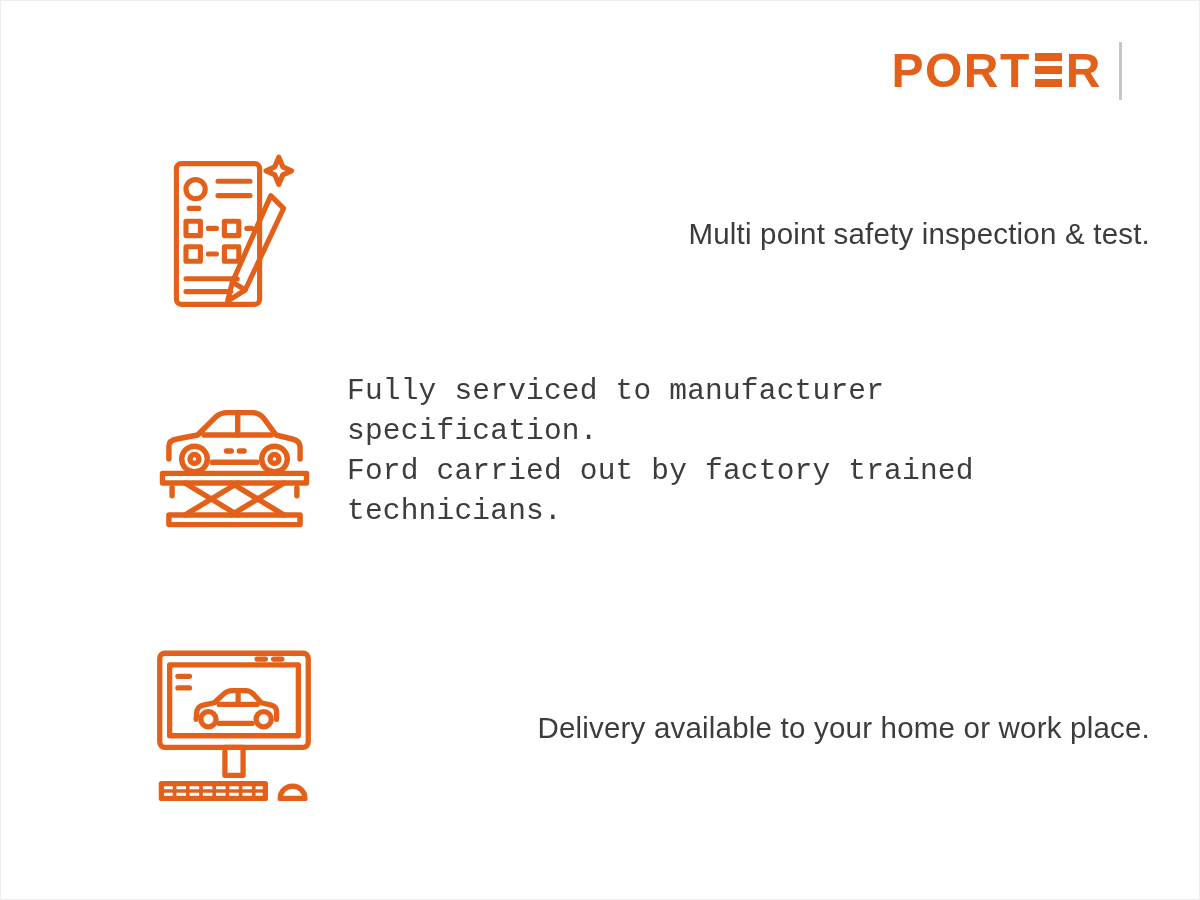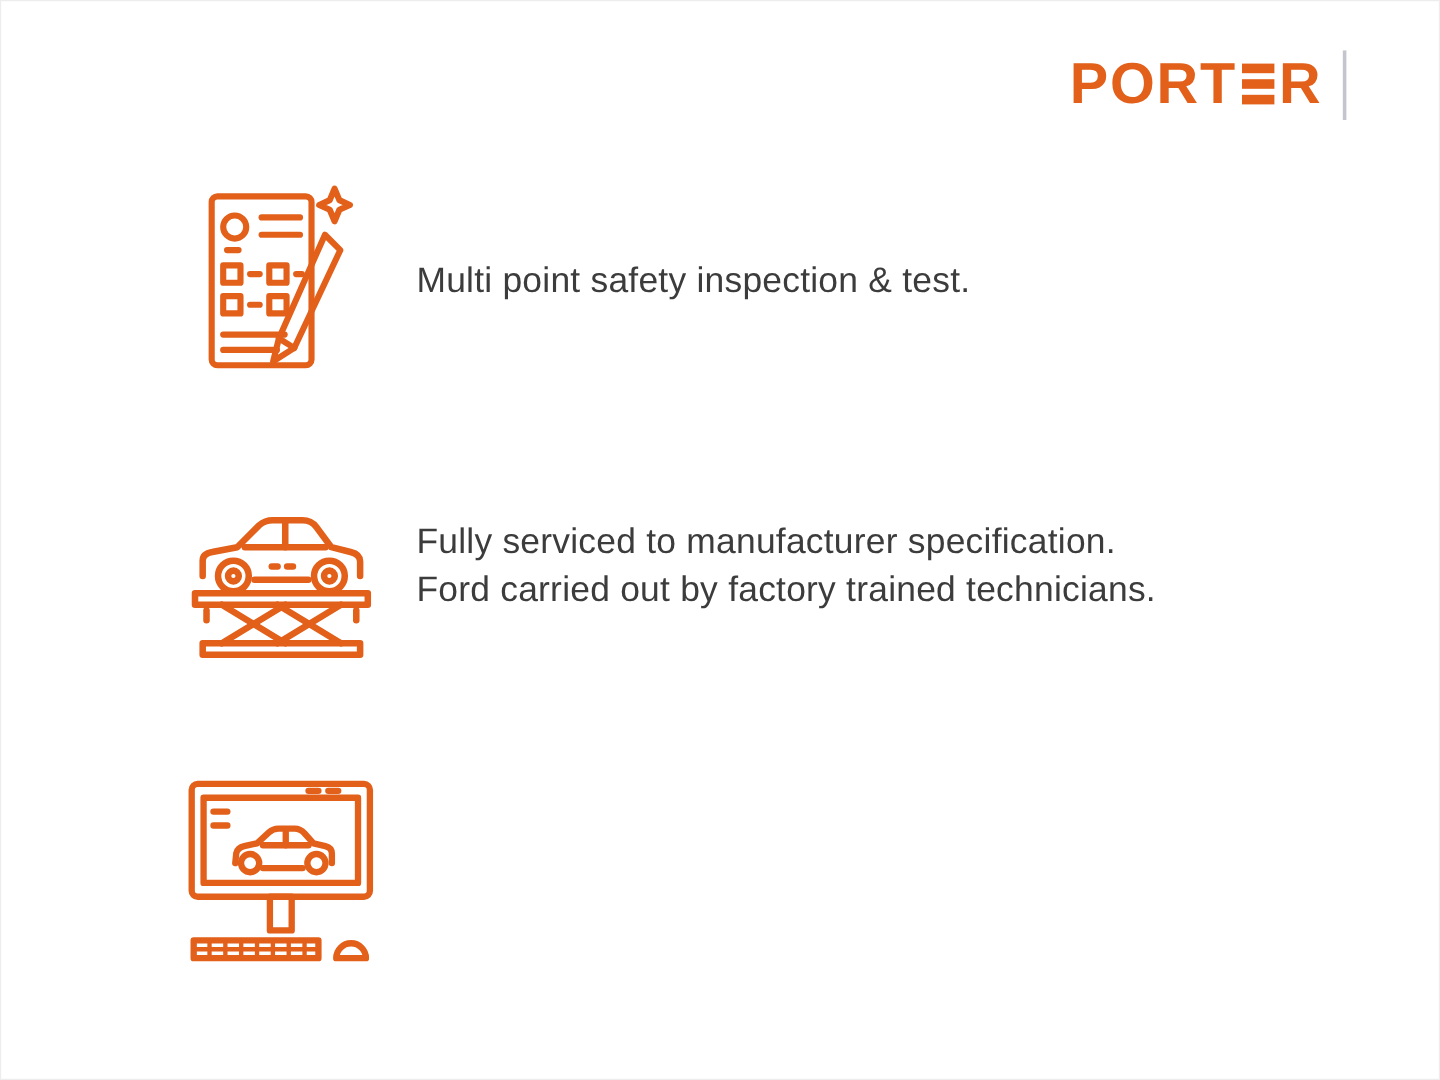--- a/index.html
+++ b/index.html
@@ -21,23 +21,23 @@
     display:flex;align-items:center;color:var(--brand-orange,#E2601A);
     font-weight:bold;font-size:48px;letter-spacing:1.5px;line-height:1;
   }
   .e-glyph{display:inline-flex;flex-direction:column;gap:5px;margin:0 4px;transform:translateY(-1px);}
   .e-glyph i{display:block;width:27px;height:8px;background:var(--brand-orange,#E2601A);}
   .logo-divider{width:3px;height:58px;background:var(--divider,#C3C7CD);}
   .ford-logo{width:150px;height:58px;color:var(--ford-blue,#15479D);}
   .ford-logo svg{display:block;width:100%;height:100%;}
 
   
-  .feature{position:absolute;left:145px;right:50px;display:flex;align-items:center;}
+  .feature{position:absolute;left:145px;right:50px;display:flex;align-items:center;justify-content:space-between;}
   .feature.row-1{top:150px;height:168px;}
-  .feature.row-2{top:386px;height:172px;}
+  .feature.row-2{top:365px;height:172px;font-family:Liberation Mono, monospace;}
   .feature.row-3{top:640px;height:175px;}
   .icon-box{flex:0 0 178px;display:flex;align-items:center;justify-content:center;color:var(--brand-orange,#E2601A);}
   .feature-text{margin:0 0 0 24px;font-size:29.5px;line-height:40px;color:var(--text,#3C3C3C);letter-spacing:.2px;}
   .feature-text span{display:block;}
   svg{shape-rendering:geometricPrecision;}
 </style>
 </head>
 <body>
 
 <div class="canvas">
@@ -134,15 +134,18 @@
           <line x1="30" y1="84" x2="30" y2="93"></line>
           <line x1="38" y1="84" x2="38" y2="93"></line>
           <line x1="46" y1="84" x2="46" y2="93"></line>
           <line x1="54" y1="84" x2="54" y2="93"></line>
           <line x1="62" y1="84" x2="62" y2="93"></line>
           <line x1="6" y1="88.5" x2="69" y2="88.5"></line>
         </g>
         <path d="M78 93 a 7.5 7.5 0 0 1 15 0 Z"></path>
       </svg>
     </div>
+    <p class="feature-text">
+      <span>Delivery available to your home or work place.</span>
+    </p>
   </section>
 
 </div>
 
 </body></html>

